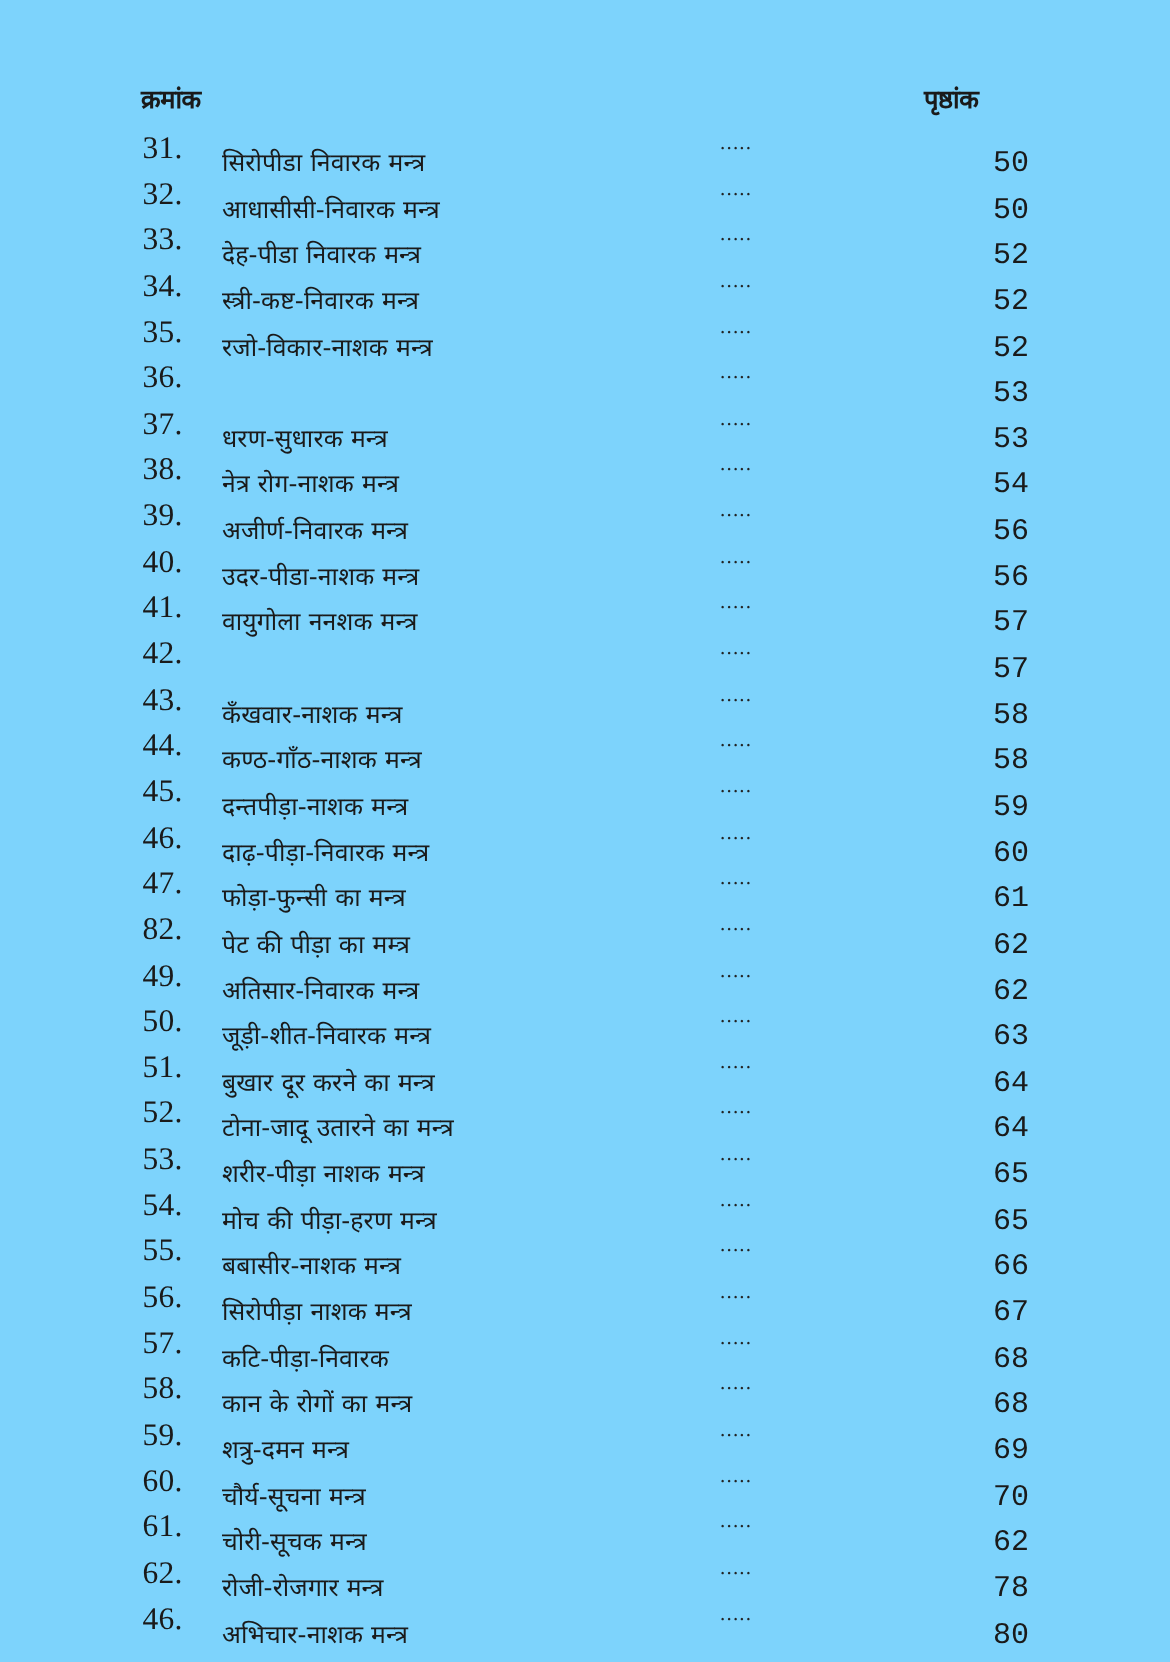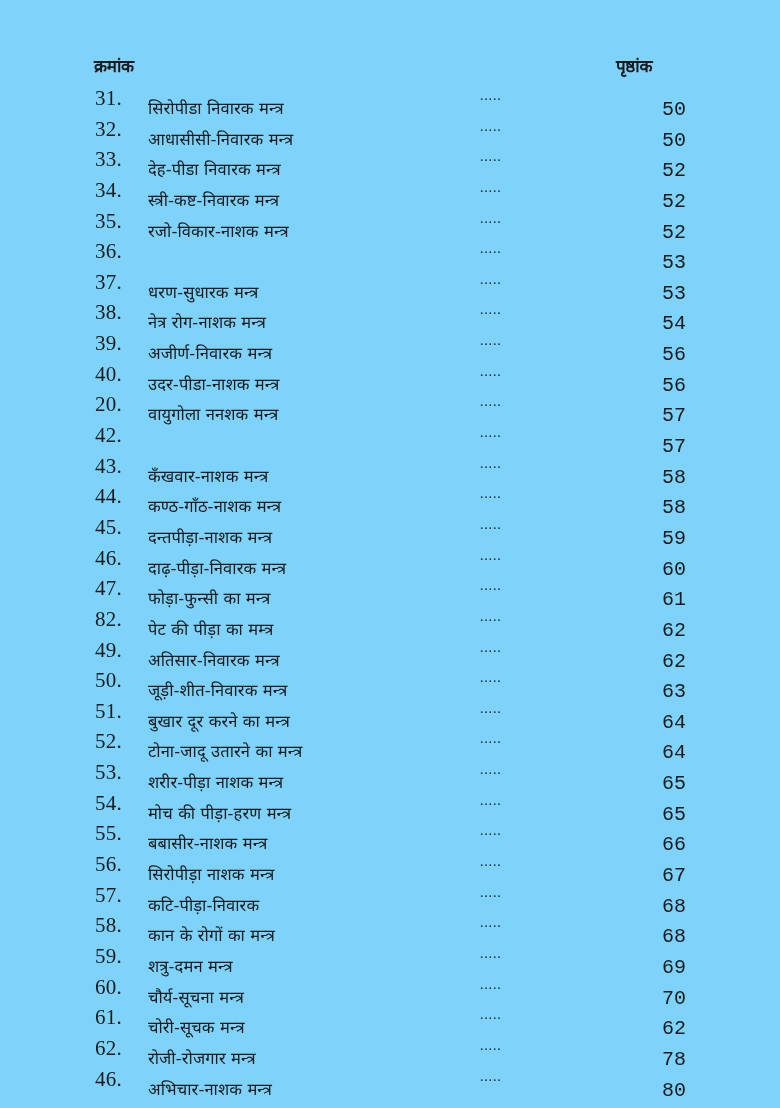--- a/index.html
+++ b/index.html
@@ -157,21 +157,21 @@
         <span class="toc-dots">.....</span>
         <span class="toc-page">56</span>
       </div>
       <div class="toc-row">
         <span class="toc-num">40.</span>
         <span class="toc-title">उदर-पीडा-नाशक मन्त्र</span>
         <span class="toc-dots">.....</span>
         <span class="toc-page">56</span>
       </div>
       <div class="toc-row">
-        <span class="toc-num">20.</span>
+        <span class="toc-num">41.</span>
         <span class="toc-title">वायुगोला ननशक मन्त्र</span>
         <span class="toc-dots">.....</span>
         <span class="toc-page">57</span>
       </div>
       <div class="toc-row">
         <span class="toc-num">42.</span>
         <span class="toc-dots">.....</span>
         <span class="toc-page">57</span>
       </div>
       <div class="toc-row">

